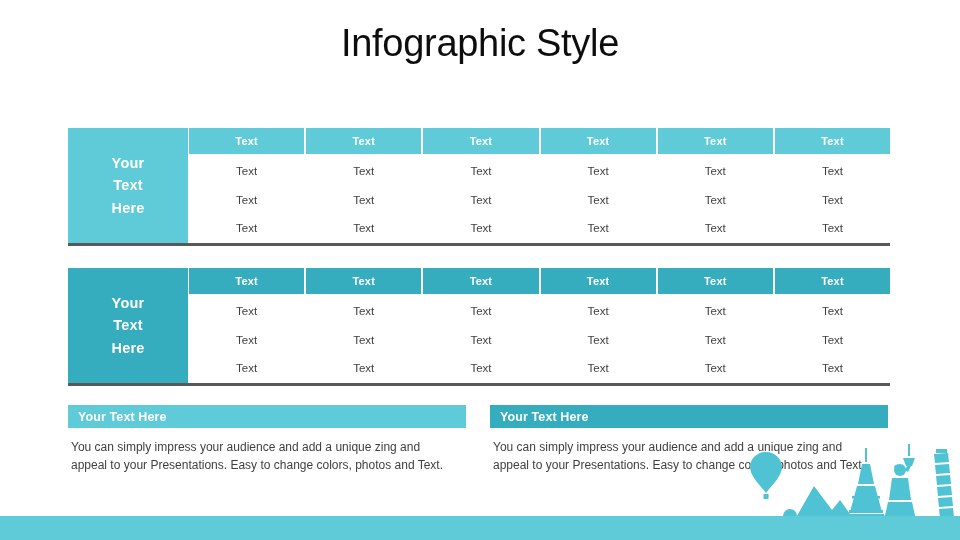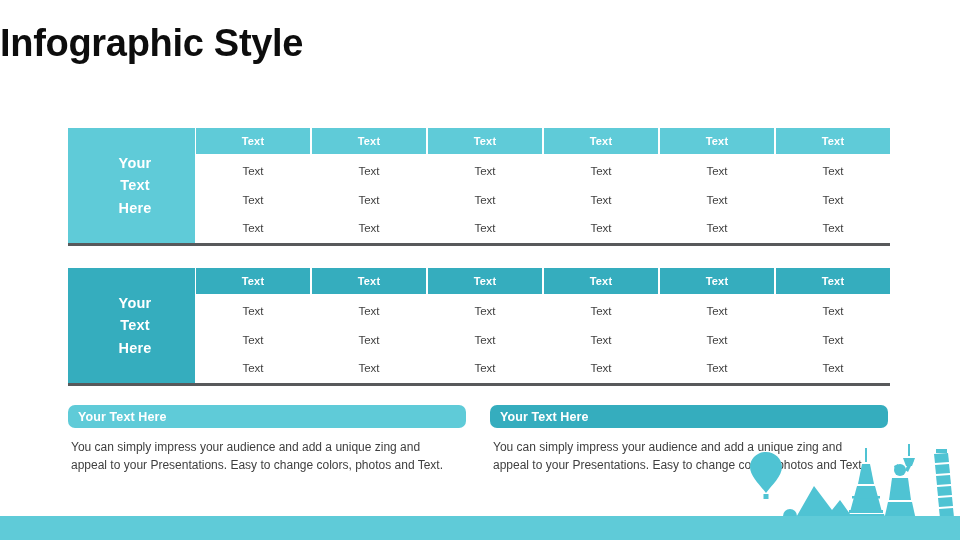--- a/index.html
+++ b/index.html
@@ -14,22 +14,23 @@
     overflow: hidden;
     position: relative;
   }
 
   
   .slide-title {
     position: absolute;
     top: 22px;
     left: 0;
     width: 960px;
+    text-align: center;
     font-size: 38px;
-    font-weight: bold;
+    font-weight: normal;
     color: #0d0d0d;
     letter-spacing: -0.3px;
     line-height: 1.15;
   }
 
   
   .table-block {
     position: absolute;
     left: 68px;
     width: 822px;
@@ -48,21 +49,20 @@
     flex: 0 0 120px;
     display: flex;
     align-items: center;
     justify-content: center;
     text-align: center;
     color: #ffffff;
     font-weight: bold;
     font-size: 14.5px;
     line-height: 1.55;
     letter-spacing: 0.2px;
-    padding-left: 7px;
   }
 
   .grid-area {
     flex: 1 1 auto;
     display: flex;
     flex-direction: column;
     margin-left: 1px;
   }
 
   .header-row {
@@ -124,21 +124,20 @@
   .note-heading {
     height: 23px;
     display: flex;
     align-items: center;
     padding-left: 10px;
     color: #ffffff;
     font-size: 12.5px;
     font-weight: bold;
     letter-spacing: 0.1px;
     box-sizing: border-box;
-    border-radius: 7px;
   }
   #note-left  .note-heading { background: #5fcbd8; }
   #note-right .note-heading { background: #35adbe; }
 
   .note-body {
     margin-top: 10px;
     padding-left: 3px;
     font-size: 12px;
     line-height: 1.5;
     color: #3f3f3f;

